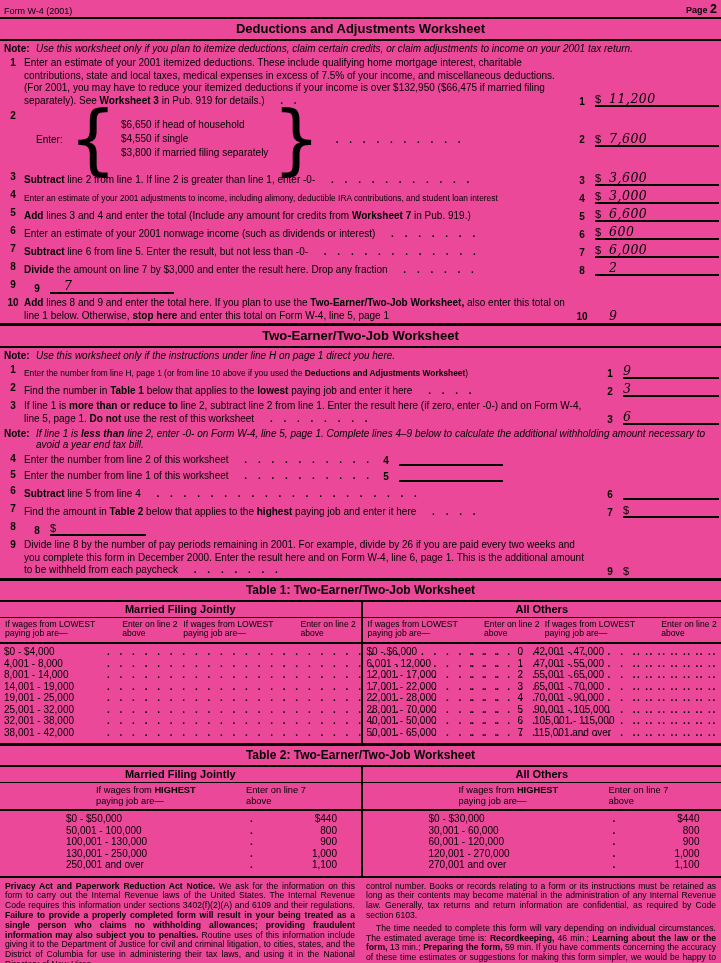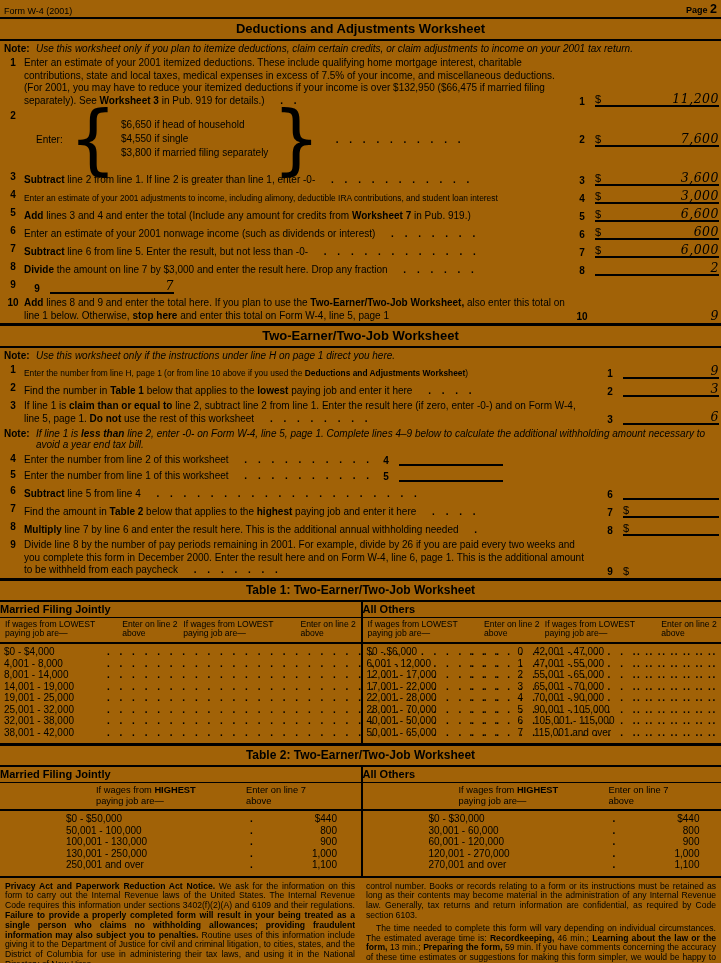--- a/index.html
+++ b/index.html
@@ -1,18 +1,18 @@
 <!DOCTYPE html>
 <html><head>
 <meta charset="utf-8">
 <style>
   * { box-sizing: border-box; margin: 0; padding: 0; }
   html,body { background:#fff; }
   .page {
-    width: 721px; height: 963px; margin: 0 auto; background:#a16207; color:#000;
+    width: 721px; height: 963px; margin: 0 auto; background:#ec4899; color:#000;
     font-family: "Liberation Sans", "DejaVu Sans", sans-serif;
     font-size: 10px; overflow: hidden; position: relative;
   }
   .b { font-weight: bold; }
   .ldr { font-weight: bold; word-spacing: 8px; padding-left: 5px; }
 
   .topbar { display:flex; justify-content:space-between; align-items:flex-end; padding:2px 4px 1px; font-size:9px; }
   .pg { font-weight:bold;text-align:right; }
   .pgnum { font-size:12.5px; font-weight:bold; }
   .rule2 { border-top:2px solid #000; }
@@ -27,38 +27,38 @@
 
   .wrow { display:flex; align-items:flex-end; padding:2px 2px 1px 2px; }
   .wnum { flex:none; width:22px; font-weight:bold; text-align:center; align-self:flex-start; }
   .wtext { flex:1; padding-right:4px; line-height:12.5px; }
   .wtext.sm { font-size:8.4px; }
   .wref { flex:none; width:26px; font-weight:bold; text-align:center; }
   .wval { flex:none; width:124px; display:flex; align-items:flex-end; min-height:15px; }
   .wval.ul { border-bottom:2px solid #000; }
   .wval.w2w { width:96px; }
   .ds { flex:none; width:14px; font-size:11px; }
-  .hand { flex:1; text-align:right; font-family:"DejaVu Serif", serif; font-style:italic; font-size:12.5px; line-height:13px; letter-spacing:.5px; }
+  .hand { flex:1; text-align:left; font-family:"DejaVu Serif", serif; font-style:italic; font-size:12.5px; line-height:13px; letter-spacing:.5px; }
 
   .l2row { align-items:center; }
   .enterlbl { flex:none; padding:0 6px 0 12px;text-align:center; }
   .brace { flex:none; font-family:"DejaVu Sans", sans-serif; font-size:76px; font-weight:normal; line-height:58px; }
   .brace.l::before { content:"{"; } .brace.r::before { content:"}"; }
   .optlist { flex:none; line-height:14px; padding:0 4px; }
   .l2dots { flex:1; text-align:left; padding-left:10px; }
 
   .shortrow .wtext { flex:0 1 auto; }
   .shortblank { flex:none; width:104px; border-bottom:2px solid #000; height:13px; }
   .endpad { flex:none; width:138px; }
 
   .tbl-title { text-align:center; font-weight:bold; font-size:12px; padding:2px 2px 3px; border-top:3px solid #000; border-bottom:2px solid #000; }
   .tbody1 { display:flex; align-items:stretch; }
   .thalf { width:50%; }
   .thalf.right { border-left:2px solid #000; }
-  .subt { font-weight:bold; font-size:11px; padding:1px 0 2px; border-bottom:1px solid #000; }
+  .subt { text-align:center; font-weight:bold; font-size:11px; padding:1px 0 2px; border-bottom:1px solid #000; }
   .shead { display:flex; border-bottom:2px solid #000; padding:2px 2px 3px; font-size:8.6px; line-height:9.8px; }
   .h-w { flex:2; padding:0 3px; }
   .h-e { flex:1; padding:0 2px; }
   .tcols { display:flex; padding:2px 0 5px; }
   .subcol { flex:1; }
   .trow { display:flex; line-height:11.5px; padding:0 4px; }
   .trange { flex:none; width:100px; }
   .tdots { flex:1; overflow:hidden; white-space:nowrap; font-weight:bold; word-spacing:7px; padding:0 3px; }
   .tval { flex:none; width:24px; text-align:right; padding-right:3px; }
 
@@ -220,21 +220,21 @@
     <span class="wnum">2</span>
     <span class="wtext"><span>Find the number in </span><span class="b">Table 1</span><span> below that applies to the </span><span class="b">lowest</span><span> paying job and enter it here</span><span class="ldr"> . . . .</span></span>
     <span class="wref">2</span>
     <span class="wval w2w ul">
       <span class="hand">3</span>
     </span>
   </div>
 
   <div class="wrow">
     <span class="wnum">3</span>
-    <span class="wtext"><span>If line 1 is </span><span class="b">claim than or equal to</span><span> line 2, subtract line 2 from line 1. Enter the result here (if zero, enter -0-) and on Form W-4, line 5, page 1. </span><span class="b">Do not</span><span> use the rest of this worksheet</span><span class="ldr"> . . . . . . . .</span></span>
+    <span class="wtext"><span>If line 1 is </span><span class="b">more than or reduce to</span><span> line 2, subtract line 2 from line 1. Enter the result here (if zero, enter -0-) and on Form W-4, line 5, page 1. </span><span class="b">Do not</span><span> use the rest of this worksheet</span><span class="ldr"> . . . . . . . .</span></span>
     <span class="wref">3</span>
     <span class="wval w2w ul">
       <span class="hand">6</span>
     </span>
   </div>
 
   <div class="noterow">
     <span class="notelbl">Note:</span>
     <span class="noteital"><span>If line 1 is </span><span class="b">less than</span><span> line 2, enter -0- on Form W-4, line 5, page 1. Complete lines 4–9 below to calculate the additional withholding amount necessary to avoid a year end tax bill.</span></span>
   </div>
@@ -268,21 +268,20 @@
     <span class="wnum">7</span>
     <span class="wtext"><span>Find the amount in </span><span class="b">Table 2</span><span> below that applies to the </span><span class="b">highest</span><span> paying job and enter it here</span><span class="ldr"> . . . .</span></span>
     <span class="wref">7</span>
     <span class="wval w2w ul">
       <span class="ds">$</span>
     </span>
   </div>
 
   <div class="wrow">
     <span class="wnum">8</span>
-    <span class="wtext"><span class="b">Multiply</span><span> line 7 by line 6 and enter the result here. This is the additional annual withholding needed</span><span class="ldr"> .</span></span>
     <span class="wref">8</span>
     <span class="wval w2w ul">
       <span class="ds">$</span>
     </span>
   </div>
 
   <div class="wrow">
     <span class="wnum">9</span>
     <span class="wtext"><span>Divide line 8 by the number of pay periods remaining in 2001. For example, divide by 26 if you are paid every two weeks and you complete this form in December 2000. Enter the result here and on Form W-4, line 6, page 1. This is the additional amount to be withheld from each paycheck</span><span class="ldr"> . . . . . . .</span></span>
     <span class="wref">9</span>

